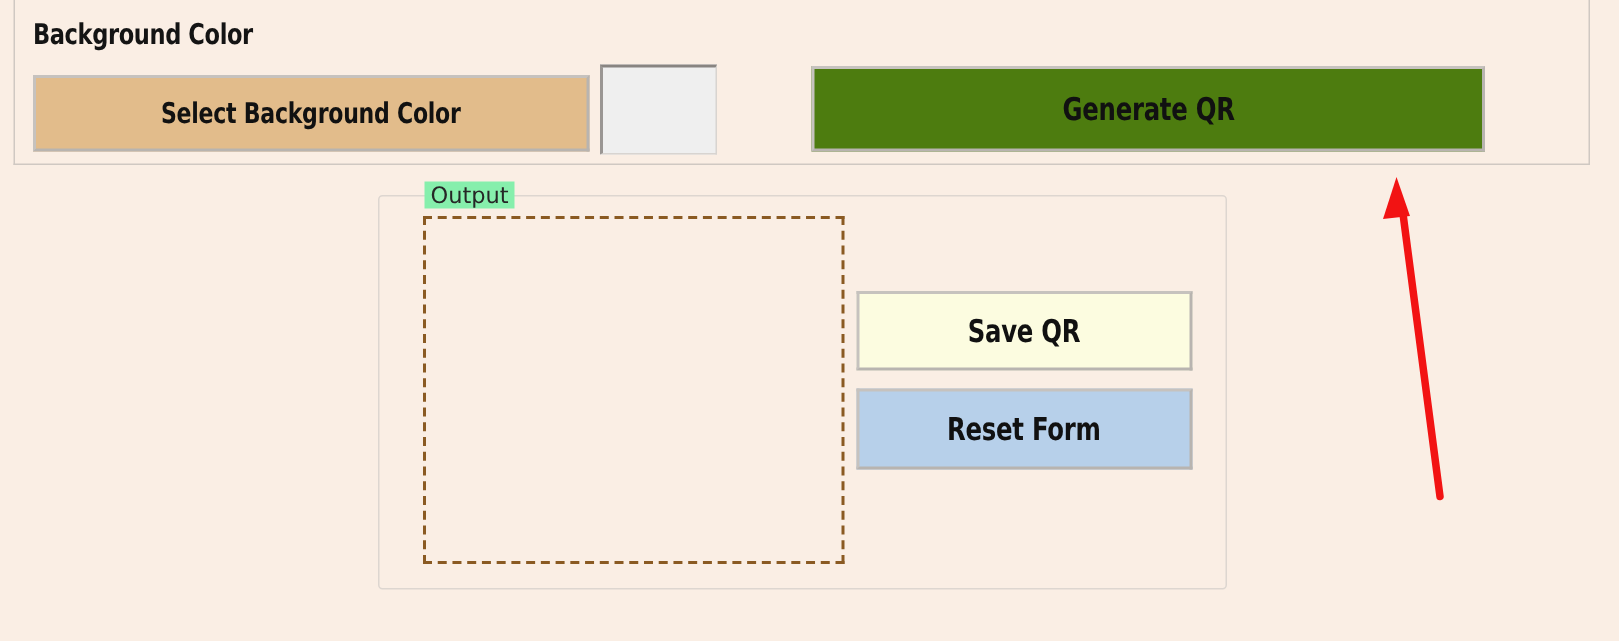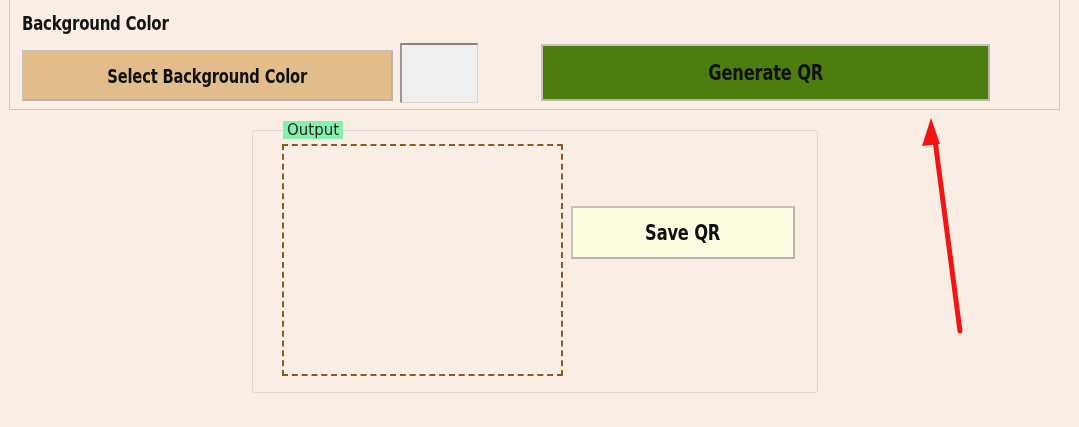--- a/index.html
+++ b/index.html
@@ -132,21 +132,21 @@
     top: 144px;
     width: 281px;
     height: 232px;
     box-sizing: border-box;
     border: 2px dashed #8a5a22;
     background: transparent;
   }
 
   .btn-save {
     left: 571px;
-    top: 206px;
+    top: 194px;
     width: 224px;
     height: 53px;
     background: #fcfce0;
     font-size: 21px;
   }
   .btn-reset {
     left: 571px;
     top: 259px;
     width: 224px;
     height: 54px;
@@ -187,20 +187,23 @@
   <div class="groupbox">
     <div class="groupbox-legend">Output</div>
   </div>
 
   <div class="qr-placeholder"></div>
 
   <div class="btn btn-save">
     <span>Save QR</span>
   </div>
 
+  <div class="btn btn-reset">
+    <span>Reset Form</span>
+  </div>
 
   <svg class="annotation" viewBox="0 0 1079 427" xmlns="http://www.w3.org/2000/svg">
     <g>
       <line x1="960" y1="331" x2="935" y2="140" stroke="#f21313" stroke-width="5" stroke-linecap="round"></line>
       <polygon points="931,118 922,146 940,144" fill="#f21313"></polygon>
     </g>
   </svg>
 
 </div>
 

